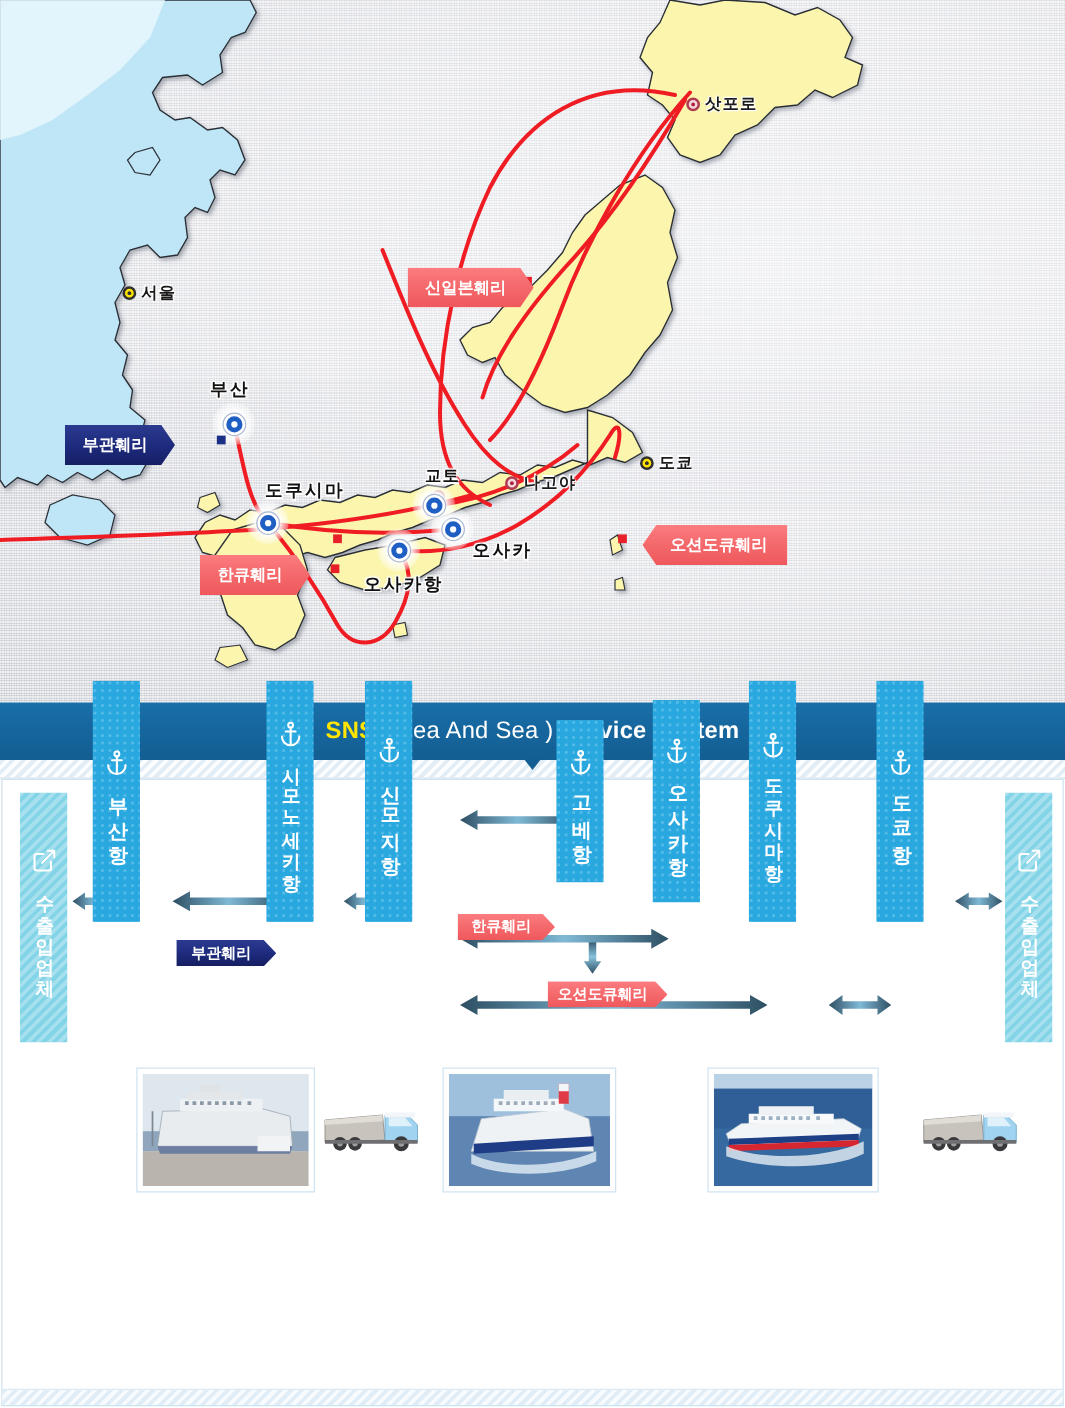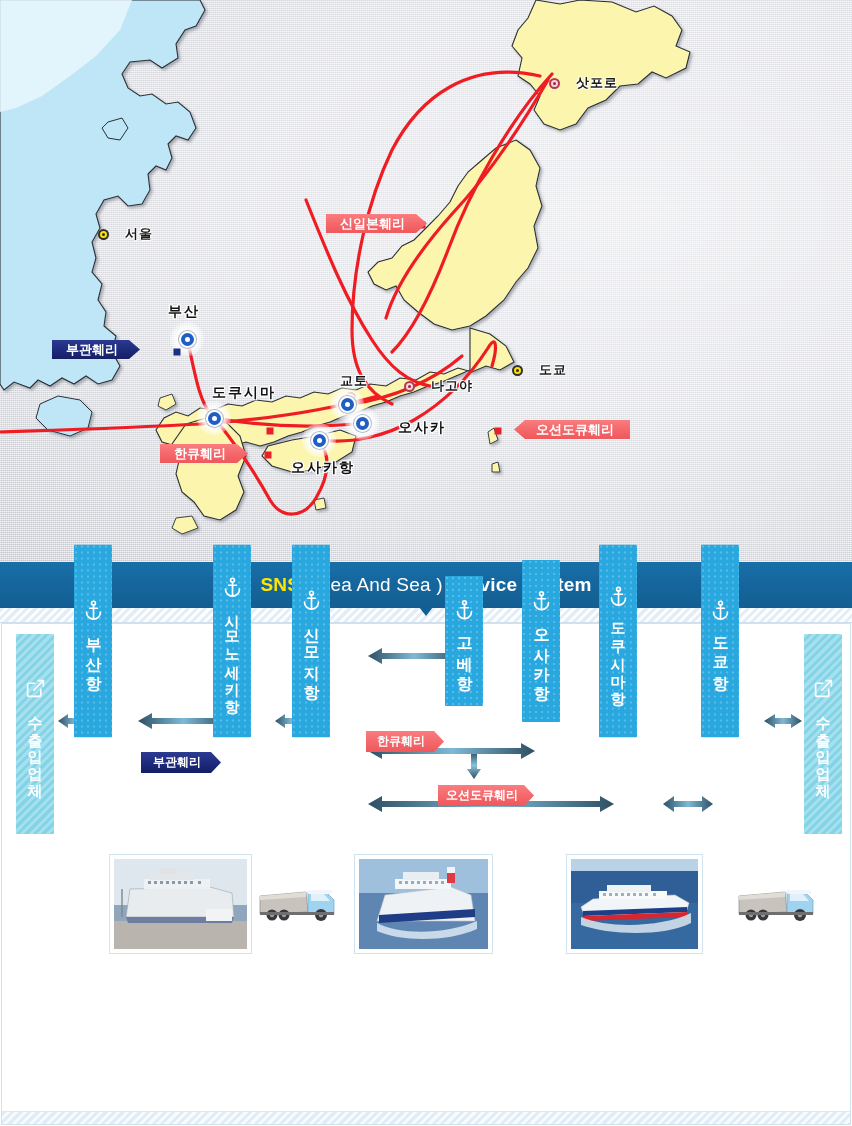--- a/index.html
+++ b/index.html
@@ -15,21 +15,21 @@
   .map-bg{
     position:absolute;inset:0;
     background:
       repeating-linear-gradient(0deg, rgba(255,255,255,.55) 0 1px, rgba(0,0,0,0) 1px 2px),
       repeating-linear-gradient(90deg, rgba(255,255,255,.35) 0 1px, rgba(0,0,0,0) 1px 2px),
       radial-gradient(120% 95% at 72% 38%, #e9eaee 0%, #dedfe4 38%, #c9cbd2 78%, #bcbfc7 100%);
   }
   .map-svg{position:absolute;inset:0;width:852px;height:562px;}
 
   
-  .city{position:absolute;display:flex;align-items:center;gap:16px;white-space:nowrap;}
+  .city{position:absolute;display:flex;align-items:center;gap:4px;white-space:nowrap;}
   .city .dot{
     width:11px;height:11px;border-radius:50%;
     background:#f6d7de;border:2px solid #b03a52;box-sizing:border-box;
     position:relative;flex:0 0 auto;
   }
   .city .dot:after{content:"";position:absolute;left:50%;top:50%;width:3px;height:3px;
     margin:-1.5px 0 0 -1.5px;border-radius:50%;background:#a8203c;}
   .city.seoul .dot{background:#ffe400;border-color:#2f2f2f;}
   .city.seoul .dot:after{background:#2f2f2f;}
   .city .cname{
@@ -48,21 +48,21 @@
     margin:-2.5px 0 0 -2.5px;border-radius:50%;background:#ffffff;}
   .port-label{position:absolute;font-size:14px;font-weight:bold;color:#111;letter-spacing:2px;
     white-space:nowrap;text-shadow:0 0 3px #fff,0 0 3px #fff,1px 1px 0 #fff,-1px -1px 0 #fff,1px -1px 0 #fff,-1px 1px 0 #fff;}
 
   
   .sq{position:absolute;width:7px;height:7px;transform:translate(-50%,-50%);}
   .sq.red{background:#e8202a;}
   .sq.navy{background:#1c2f87;}
 
   
-  .tag{position:absolute;height:19px;display:flex;align-items:center;
+  .tag{position:absolute;height:32px;display:flex;align-items:center;
        padding:0 16px 0 14px;font-size:13px;font-weight:bold;color:#fff;letter-spacing:0px;
        white-space:nowrap;box-sizing:border-box;}
   .tag.right{clip-path:polygon(0 0, calc(100% - 11px) 0, 100% 50%, calc(100% - 11px) 100%, 0 100%);
              padding-right:22px;}
   .tag.left{clip-path:polygon(11px 0, 100% 0, 100% 100%, 11px 100%, 0 50%);
             padding-left:22px;}
   .tag.red{background:linear-gradient(180deg,#fb7c7f 0%,#f4696c 48%,#ef585c 100%);}
   .tag.navy{background:linear-gradient(180deg,#2b3a8f 0%,#1d2a7c 55%,#161f63 100%);}
 
   
@@ -246,21 +246,21 @@
     <div class="port" style="left:214px;top:418px;">
       <span class="halo"></span>
       <span class="ring"></span>
     </div>
     <div class="port-label" style="left:212px;top:384px;">도쿠시마</div>
 
     <div class="port" style="left:362px;top:423px;">
       <span class="halo"></span>
       <span class="ring"></span>
     </div>
-    <div class="port-label" style="left:378px;top:419px;margin-left:20px;">오사카</div>
+    <div class="port-label" style="left:378px;top:432px;">오사카</div>
 
     <div class="port" style="left:319px;top:440px;">
       <span class="halo"></span>
       <span class="ring"></span>
     </div>
     <div class="port-label" style="left:291px;top:459px;">오사카항</div>
 
     <div class="port" style="left:347px;top:404px;">
       <span class="halo"></span>
       <span class="ring"></span>

